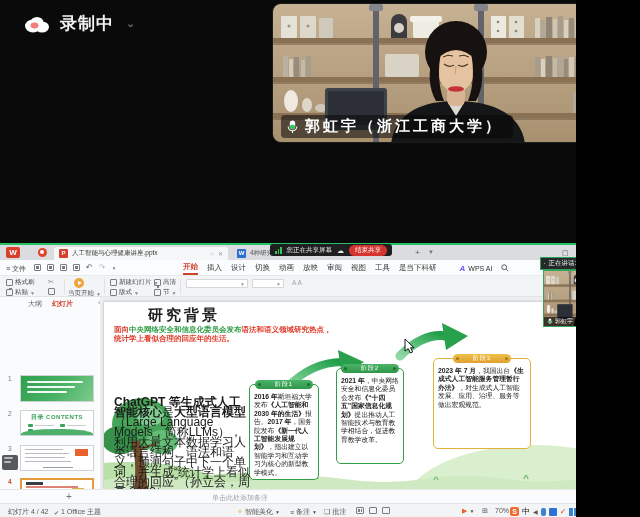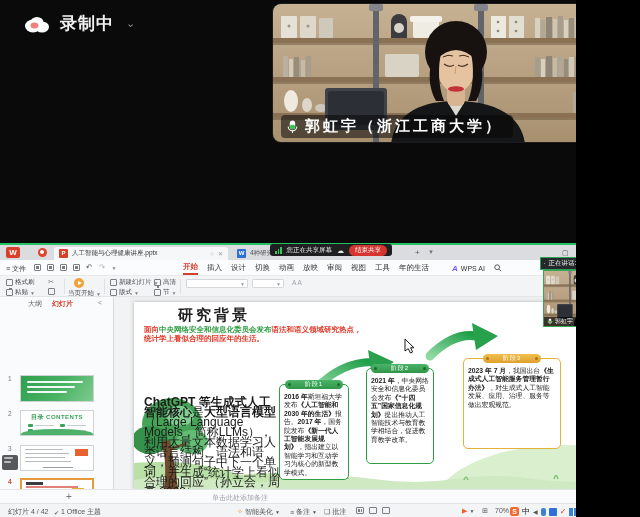--- a/index.html
+++ b/index.html
@@ -90,21 +90,21 @@
   .t4-red{position:absolute;left:4px;top:6px;width:52px;height:1.5px;background:#e08278;}
   .t4-para{position:absolute;left:4px;top:10px;width:14px;height:12px;background:repeating-linear-gradient(#c4c8cc 0 1px,transparent 1px 3px);}
   .t4-b{position:absolute;border:1px solid #3aa35a;background:#fff;}
   .t4-b.y{border-color:#e4b23c;}
   .t4-grass{position:absolute;left:0;bottom:0;width:100%;height:4px;background:#cfe9c2;}
   .t4-tree{position:absolute;left:5px;bottom:2px;width:5px;height:5px;border-radius:50%;background:#3f9e4f;}
   .t5-pill{position:absolute;left:4px;top:2px;width:15px;height:3.5px;background:#3aa35a;border-radius:1px;}
   .page-widget{position:absolute;left:2px;top:212px;width:16px;height:15px;background:#55585c;border-radius:2px;padding:2px;}
   .page-widget div{height:2px;background:#b9bcbe;border-radius:1px;margin-bottom:2px;}
   
-  .canvas{position:absolute;left:130px;top:54px;width:492px;height:192px;background:#eceef0;}
+  .canvas{position:absolute;left:100px;top:54px;width:492px;height:192px;background:#eceef0;}
   .slide{position:absolute;left:4px;top:5px;width:480px;height:187px;background:#fff;box-shadow:0 0 3px rgba(0,0,0,.25);overflow:hidden;}
   .slide svg.scene{position:absolute;left:0;top:0;z-index:0;}
   .s-title{position:absolute;left:44px;top:4px;z-index:2;font-size:15px;font-weight:800;color:#1f1f1f;letter-spacing:3px;}
   .s-intro{position:absolute;left:10px;z-index:2;font-size:7.5px;font-weight:600;line-height:9px;color:#e03a2a;white-space:nowrap;}
   .s-para{position:absolute;left:10px;top:49px;width:136px;z-index:2;font-size:12px;line-height:10px;color:#1a1a1a;margin-top:46px;}
   .stage{position:absolute;z-index:1;background:#fff;border:1.5px solid #2f9e44;border-radius:5px;padding:8px 4px 2px 4px;}
   .stage.yellow{border-color:#e4b23c;}
   .stage-pill{position:absolute;left:50%;top:-5px;transform:translateX(-50%);width:58px;height:9px;border-radius:5px;background:linear-gradient(#4cb468,#2e9549);color:#fff;font-size:6px;line-height:9px;text-align:center;letter-spacing:1px;}
   .stage-pill::before,.stage-pill::after{content:"";position:absolute;top:3px;width:3px;height:3px;border-radius:50%;background:#1d6b33;}
   .stage-pill::before{left:3px;} .stage-pill::after{right:3px;}
@@ -347,21 +347,21 @@
       <div class="menu-items">
           <span class="menu-item active">开始</span>
           <span class="menu-item">插入</span>
           <span class="menu-item">设计</span>
           <span class="menu-item">切换</span>
           <span class="menu-item">动画</span>
           <span class="menu-item">放映</span>
           <span class="menu-item">审阅</span>
           <span class="menu-item">视图</span>
           <span class="menu-item">工具</span>
-          <span class="menu-item">年的生活</span>
+          <span class="menu-item">是当下科研</span>
           <span class="ai-logo">
             <span class="ai-a">A</span>
             <span>WPS AI</span>
             <svg width="8" height="8" viewBox="0 0 10 10" style="margin-left:6px;">
               <circle cx="4" cy="4" r="3" fill="none" stroke="#555" stroke-width="1.2"></circle>
               <line x1="6.5" y1="6.5" x2="9" y2="9" stroke="#555" stroke-width="1.2"></line>
             </svg>
           </span>
         </div>
     </div>

